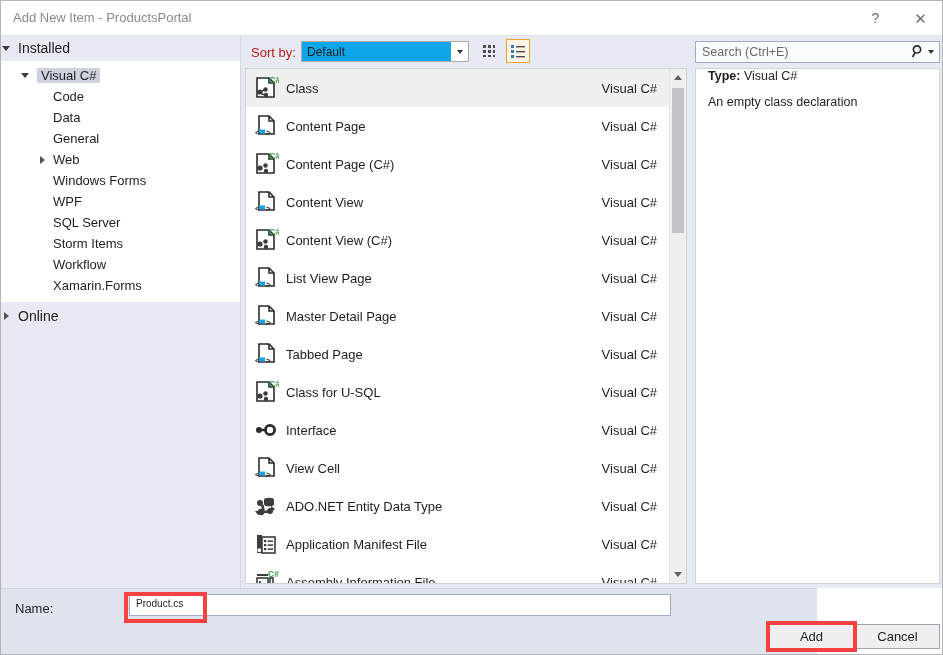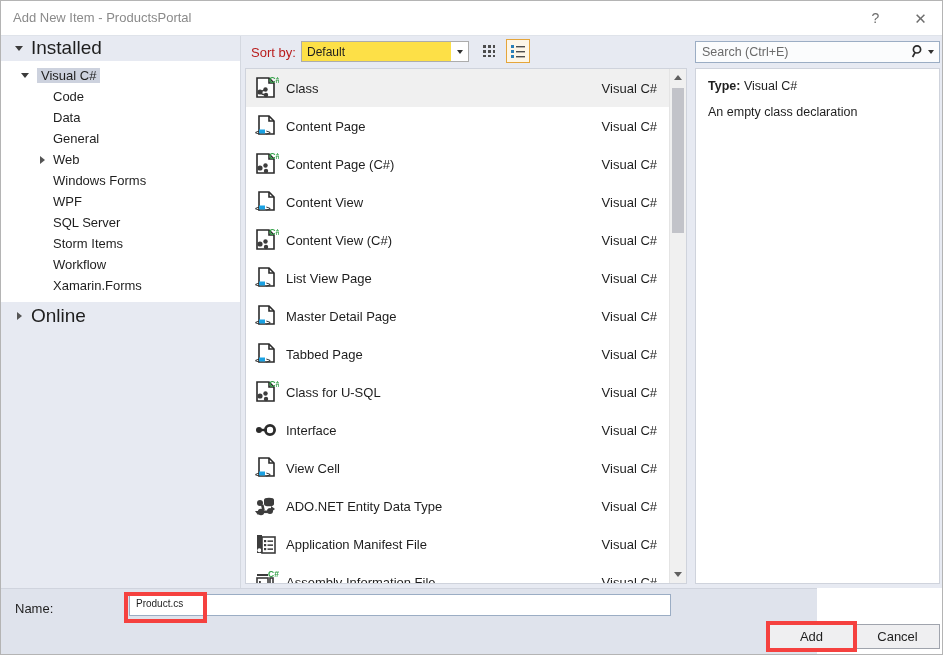--- a/index.html
+++ b/index.html
@@ -64,22 +64,22 @@
     background: #e7eaf2;
     border-right: 1px solid #d4d8e0;
     box-sizing: border-box;
     overflow: hidden;
   }
   .group-header {
     position: relative;
     height: 24px;
     display: flex;
     align-items: center;
-    padding-left: 14px;
-    font-size: 19px;
+    padding-left: 1px;
+    font-size: 14px;
     color: #1e1e1e;
     background: #e7eaf2;
     cursor: default;
   }
   .group-header .tri { margin-right: 8px; }
   #tree-panel {
     background: #ffffff;
     border-top: 1px solid #e7eaf2;
     border-bottom: 1px solid #e7eaf2;
     padding: 4px 0 6px 0;
@@ -135,21 +135,21 @@
   }
   #sortby-label {
     position: absolute;
     left: 10px; top: 9px;
     font-size: 13px; color: #b91c1c;
   }
   #sort-select {
     position: absolute;
     left: 60px; top: 5px;
     width: 168px; height: 21px;
-    background: #fde047;
+    background: #0ea5e9;
     border: 1px solid #acacac;
     box-sizing: border-box;
     cursor: default;
   }
   #sort-value {
     position: absolute;
     left: 5px; top: 3px;
     font-size: 12px; color: #1e1e1e;
   }
   #sort-arrow-box {
@@ -286,21 +286,21 @@
     align-items: center;
     gap: 3px;
   }
   #details-panel {
     position: absolute;
     left: 4px; top: 32px;
     width: 245px; height: 516px;
     background: #ffffff;
     border: 1px solid #cfd3dc;
     box-sizing: border-box;
-    padding: 10px 12px;
+    padding: 0 12px;
   }
   .detail-row {
     font-size: 12.5px;
     color: #1e1e1e;
     margin-bottom: 12px;
     white-space: nowrap;
   }
   .detail-key { font-weight: bold; }
 
   

